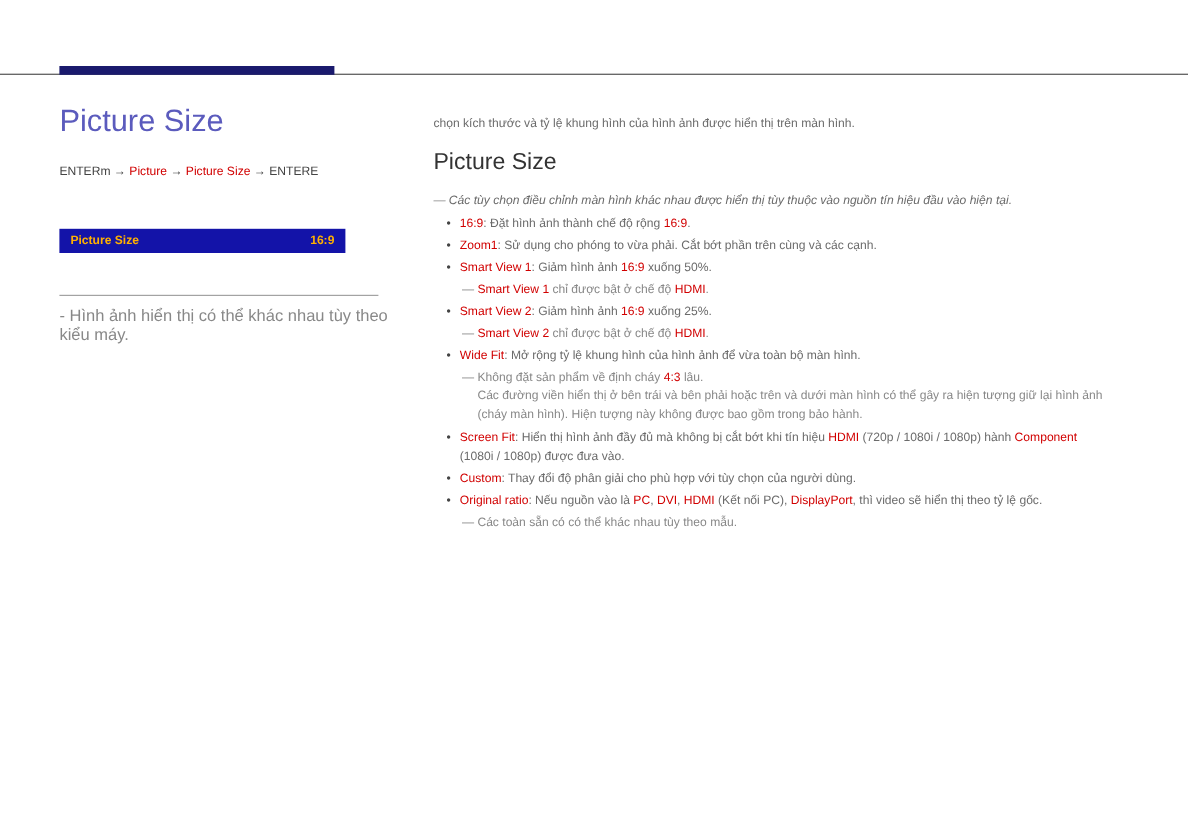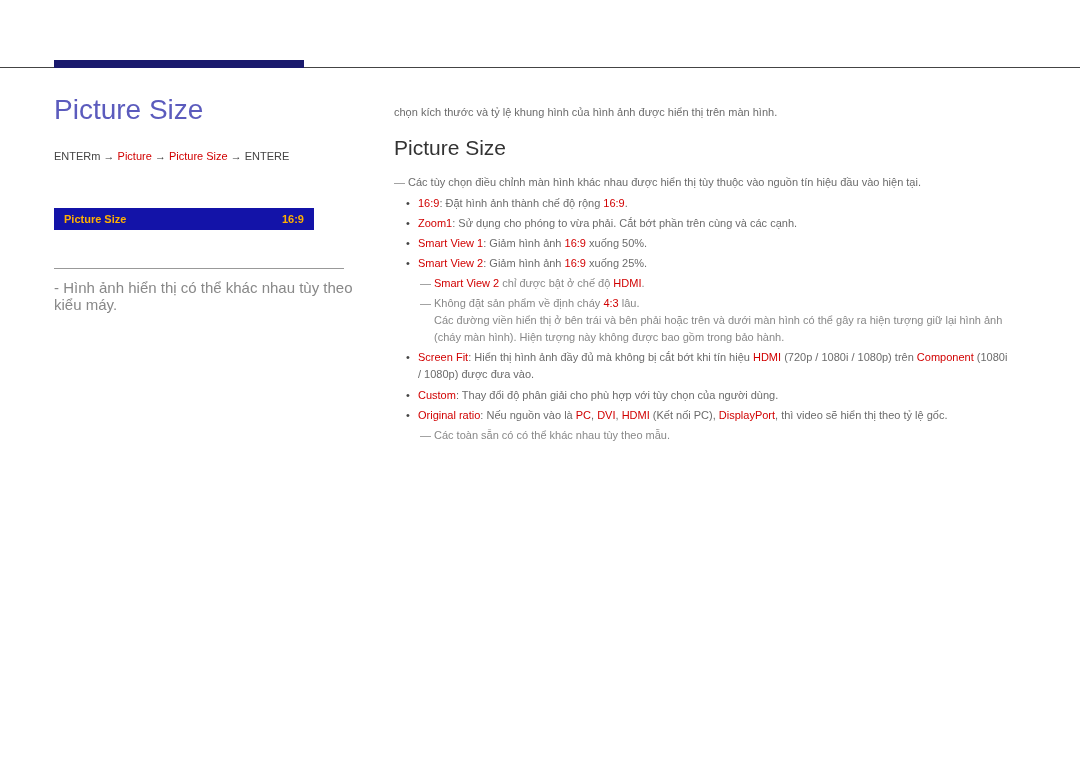--- a/index.html
+++ b/index.html
@@ -79,21 +79,21 @@
     width: 290px;
   }
   .footnote {
     font-size: 15px;
     color: #888;
   }
   .intro {
     color: #6b6b6b;
     margin-bottom: 2px;
   }
-  ul.sub { list-style: none; padding-left: 0; margin: 6px 0 0 0; }
+  ul.sub { list-style: none; padding-left: 0; margin: 6px 0 0 0; font-style: italic; }
   ul.sub > li { position: relative; padding-left: 14px; margin: 0 0 3px 0; line-height: 1.55; }
   ul.sub > li::before { content: "―"; position: absolute; left: 0; color: #888; }
   ul.options { list-style: none; padding-left: 12px; margin: 4px 0 0 0; }
   ul.options > li { position: relative; padding-left: 12px; margin: 0 16px 3px 0; line-height: 1.55; }
   ul.options > li.bullet::before { content: "•"; position: absolute; left: 0; color: #444; }
   ul.options > li.dash::before { content: "―"; position: absolute; left: 14px; color: #888; }
   ul.options > li.dash { padding-left: 28px; }
   .red { color: #d10000; }
   .gray { color: #888; }
   .body-txt { color: #6b6b6b; }
@@ -135,23 +135,25 @@
     <div class="h2">Picture Size</div>
 
     <ul class="sub">
       <li class="body-txt">Các tùy chọn điều chỉnh màn hình khác nhau được hiển thị tùy thuộc vào nguồn tín hiệu đầu vào hiện tại.</li>
     </ul>
 
     <ul class="options" id="opts">
         <li class="bullet"><span class="red">16:9</span><span class="body-txt">: Đặt hình ảnh thành chế độ rộng </span><span class="red">16:9</span><span class="body-txt">.</span></li>
         <li class="bullet"><span class="red">Zoom1</span><span class="body-txt">: Sử dụng cho phóng to vừa phải. Cắt bớt phần trên cùng và các cạnh.</span></li>
         <li class="bullet"><span class="red">Smart View 1</span><span class="body-txt">: Giảm hình ảnh </span><span class="red">16:9</span><span class="body-txt"> xuống 50%.</span></li>
+        <li class="dash"><span class="red">Smart View 1</span><span class="gray"> chỉ được bật ở chế độ </span><span class="red">HDMI</span><span class="gray">.</span></li>
         <li class="bullet"><span class="red">Smart View 2</span><span class="body-txt">: Giảm hình ảnh </span><span class="red">16:9</span><span class="body-txt"> xuống 25%.</span></li>
         <li class="dash"><span class="red">Smart View 2</span><span class="gray"> chỉ được bật ở chế độ </span><span class="red">HDMI</span><span class="gray">.</span></li>
+        <li class="bullet"><span class="red">Wide Fit</span><span class="body-txt">: Mở rộng tỷ lệ khung hình của hình ảnh để vừa toàn bộ màn hình.</span></li>
         <li class="dash"><span class="gray">Không đặt sản phẩm về định cháy </span><span class="red">4:3</span><span class="gray" style="white-space:pre-line"> lâu.
 Các đường viền hiển thị ở bên trái và bên phải hoặc trên và dưới màn hình có thể gây ra hiện tượng giữ lại hình ảnh (cháy màn hình). Hiện tượng này không được bao gồm trong bảo hành.</span></li>
-        <li class="bullet"><span class="red">Screen Fit</span><span class="body-txt">: Hiển thị hình ảnh đầy đủ mà không bị cắt bớt khi tín hiệu </span><span class="red">HDMI</span><span class="body-txt"> (720p / 1080i / 1080p) trên </span><span class="red">Component</span><span class="body-txt"> (1080i / 1080p) được đưa vào.</span></li>
+        <li class="bullet"><span class="red">Screen Fit</span><span class="body-txt">: Hiển thị hình ảnh đầy đủ mà không bị cắt bớt khi tín hiệu </span><span class="red">HDMI</span><span class="body-txt"> (720p / 1080i / 1080p) hành </span><span class="red">Component</span><span class="body-txt"> (1080i / 1080p) được đưa vào.</span></li>
         <li class="bullet"><span class="red">Custom</span><span class="body-txt">: Thay đổi độ phân giải cho phù hợp với tùy chọn của người dùng.</span></li>
         <li class="bullet"><span class="red">Original ratio</span><span class="body-txt">: Nếu nguồn vào là </span><span class="red">PC</span><span class="body-txt">, </span><span class="red">DVI</span><span class="body-txt">, </span><span class="red">HDMI</span><span class="body-txt"> (Kết nối PC), </span><span class="red">DisplayPort</span><span class="body-txt">, thì video sẽ hiển thị theo tỷ lệ gốc.</span></li>
         <li class="dash"><span class="gray">Các toàn sẵn có có thể khác nhau tùy theo mẫu.</span></li>
       </ul>
   </div>
 </div>
 
 </body></html>

